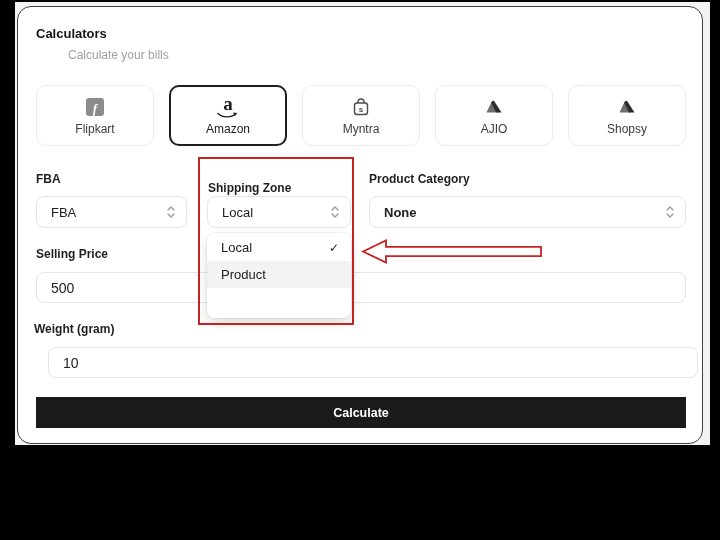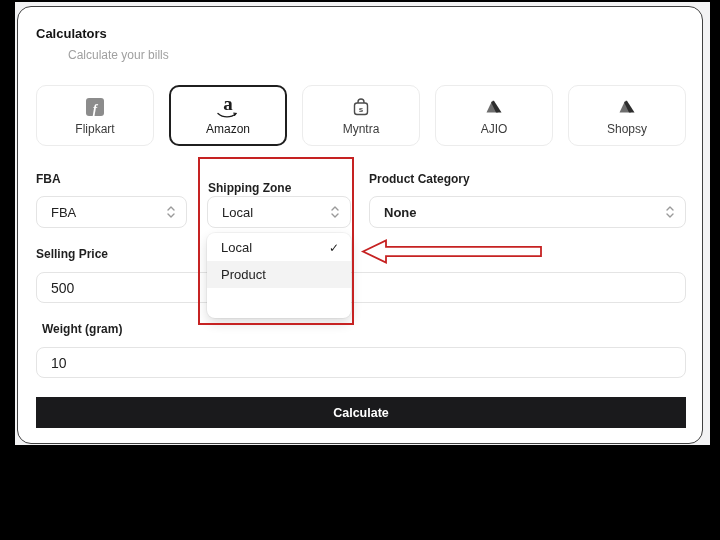--- a/index.html
+++ b/index.html
@@ -180,22 +180,22 @@
       <span class="check">✓</span>
     </div>
     <div class="dd-item highlighted">
       <span>Product</span>
     </div>
   </div>
 
   <div class="field-label" style="left:18px; top:240px;">Selling Price</div>
   <input class="text-input" style="top: 265px;" value="500">
 
-  <div class="field-label" style="left:24px; top:315px;">Weight (gram)</div>
-  <input class="text-input" style="top: 340px;" value="10">
+  <div class="field-label" style="left:16px; top:315px;">Weight (gram)</div>
+  <input class="text-input" style="top: 340px; margin-left: 12px;" value="10">
 
   <button class="calc-btn">Calculate</button>
 
 </div>
 
 <div class="anno-rect"></div>
 
 <svg class="anno-arrow" width="184" height="27" viewBox="0 0 184 27">
   <polygon points="3,13.5 26,2.5 26,8.8 181,8.8 181,18.2 26,18.2 26,24.5" fill="#ffffff" stroke="#c62222" stroke-width="1.8" stroke-linejoin="miter"></polygon>
 </svg>

